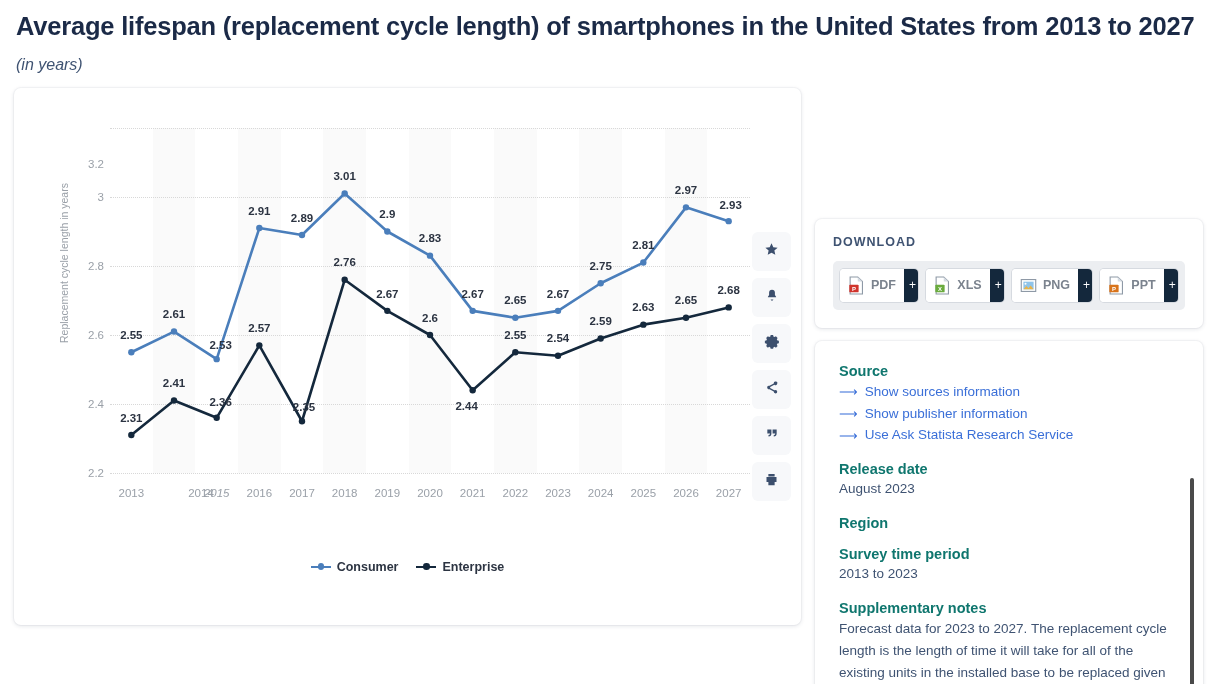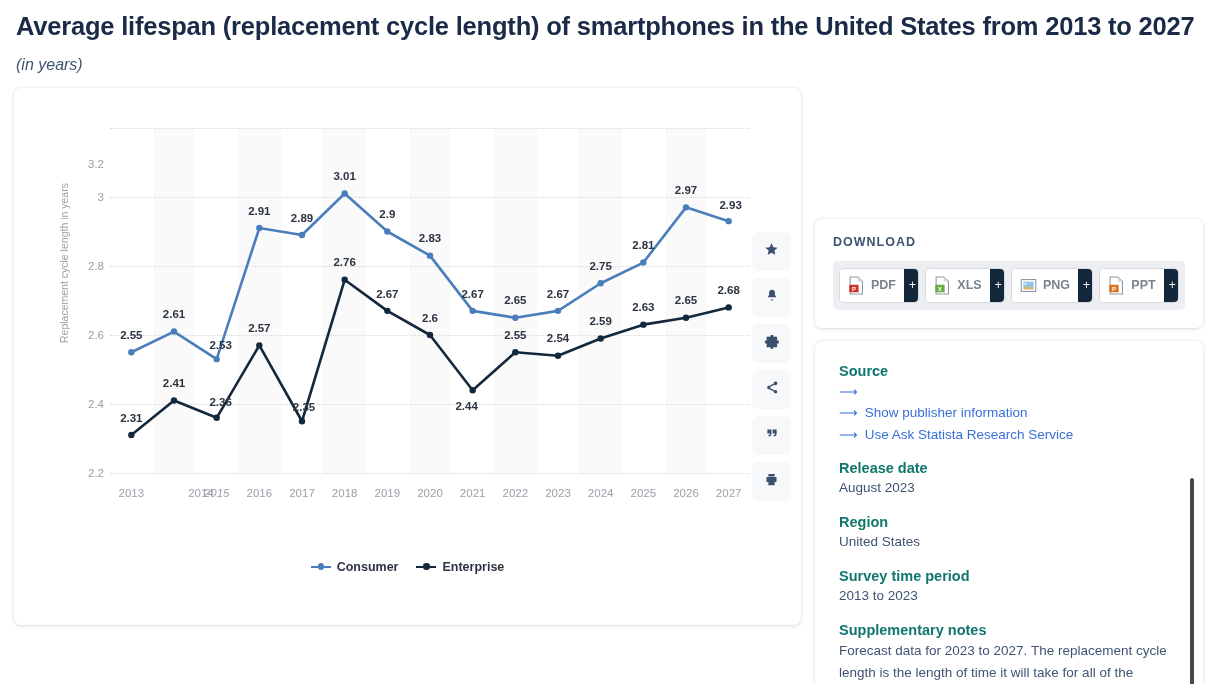--- a/index.html
+++ b/index.html
@@ -395,39 +395,39 @@
               <span class="dl-plus">+</span>
             </div>
           </div>
       </div>
 
       <div class="panel meta">
         <div class="meta-block">
           <div class="meta-h">Source</div>
           <div class="srclink">
             <span class="arrow">⟶</span>
+            <span>Show sources information</span>
           </div>
           <div class="srclink">
             <span class="arrow">⟶</span>
             <span>Show publisher information</span>
           </div>
           <div class="srclink">
             <span class="arrow">⟶</span>
             <span>Use Ask Statista Research Service</span>
           </div>
         </div>
 
         <div class="meta-block">
           <div class="meta-h">Release date</div>
           <div class="meta-v">August 2023</div>
         </div>
 
         <div class="meta-block">
           <div class="meta-h">Region</div>
-          <div class="meta-v">United States</div>
         </div>
 
         <div class="meta-block">
           <div class="meta-h">Survey time period</div>
           <div class="meta-v">2013 to 2023</div>
         </div>
 
         <div class="meta-block">
           <div class="meta-h">Supplementary notes</div>
           <div class="notes">Forecast data for 2023 to 2027. The replacement cycle length is the length of time it will take for all of the existing units in the installed base to be replaced given the current installed base size, unit shipments, and number of units removed from the</div>

